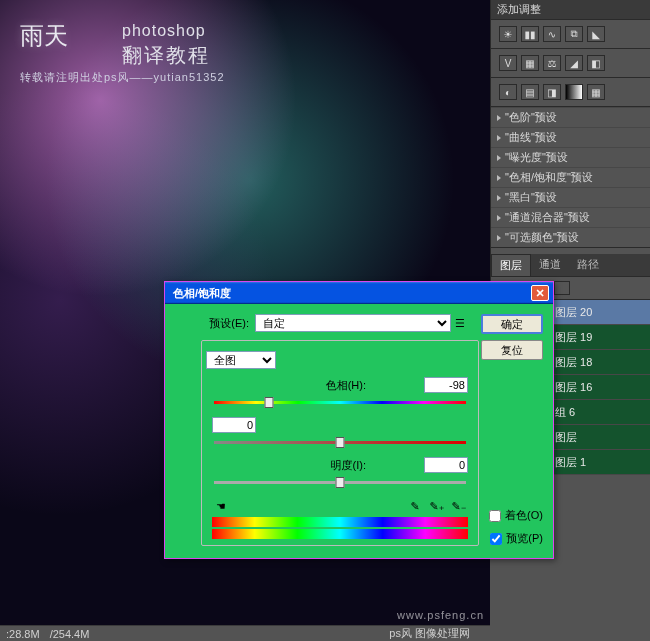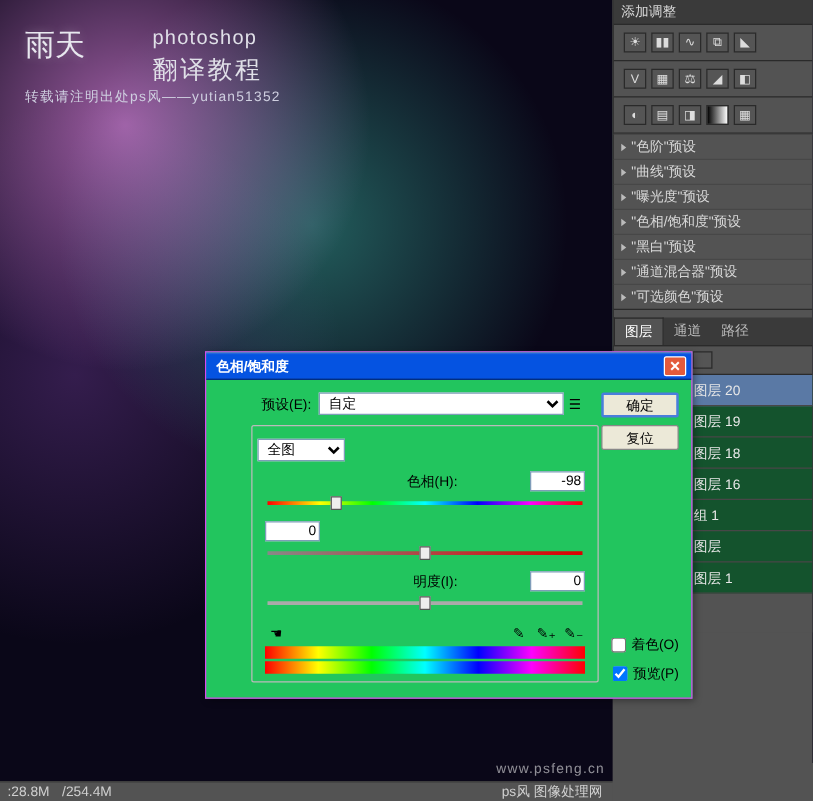--- a/index.html
+++ b/index.html
@@ -71,21 +71,21 @@
 
 <div class="canvas">
   <div class="wm1">雨天</div>
   <div class="wm2">photoshop</div>
   <div class="wm3">翻译教程</div>
   <div class="wm4">转载请注明出处ps风——yutian51352</div>
   <div class="wm5">www.psfeng.cn</div>
 </div>
 <div class="statusbar">
   <span>:<span>28.8M</span>/<span>254.4M</span></span>
-  <span style="margin-left:auto;margin-right:8px">ps风 图像处理网</span>
+  <span style="margin-left:auto;margin-right:20px">ps风 图像处理网</span>
 </div>
 
 <div class="rpanel">
   <div class="adj-title">添加调整</div>
   <div class="adj-icons">
     <div class="ic">☀</div>
     <div class="ic">▮▮</div>
     <div class="ic">∿</div>
     <div class="ic">⧉</div>
     <div class="ic">◣</div>
@@ -168,21 +168,21 @@
       <div class="layer">
         <div class="eye"></div>
         <div class="lnk"></div>
         <div class="thumb" style="background:#11131b"></div>
         <span class="name">图层 16</span>
       </div>
       <div class="layer">
         <div class="eye"></div>
         <div class="lnk"></div>
         <div class="thumb" style="background:#6b6b6b"></div>
-        <span class="name">组 1</span>
+        <span class="name">组 6</span>
       </div>
       <div class="layer">
         <div class="eye"></div>
         <div class="lnk"></div>
         <div class="thumb" style="background:radial-gradient(circle at 40% 40%,#ddd,#111)"></div>
         <span class="name">图层</span>
       </div>
       <div class="layer">
         <div class="eye"></div>
         <div class="lnk"></div>

